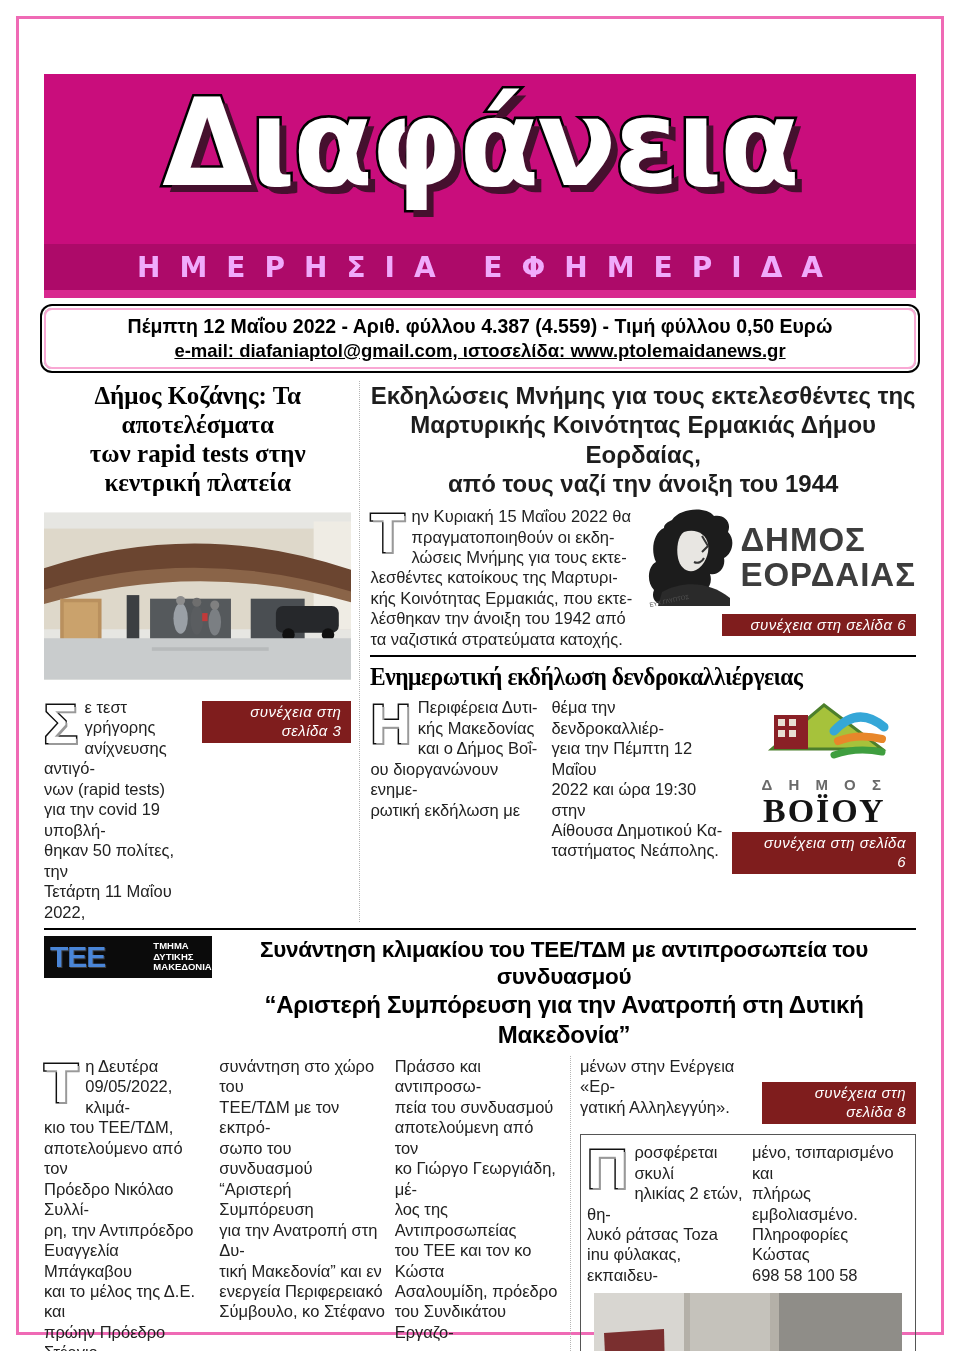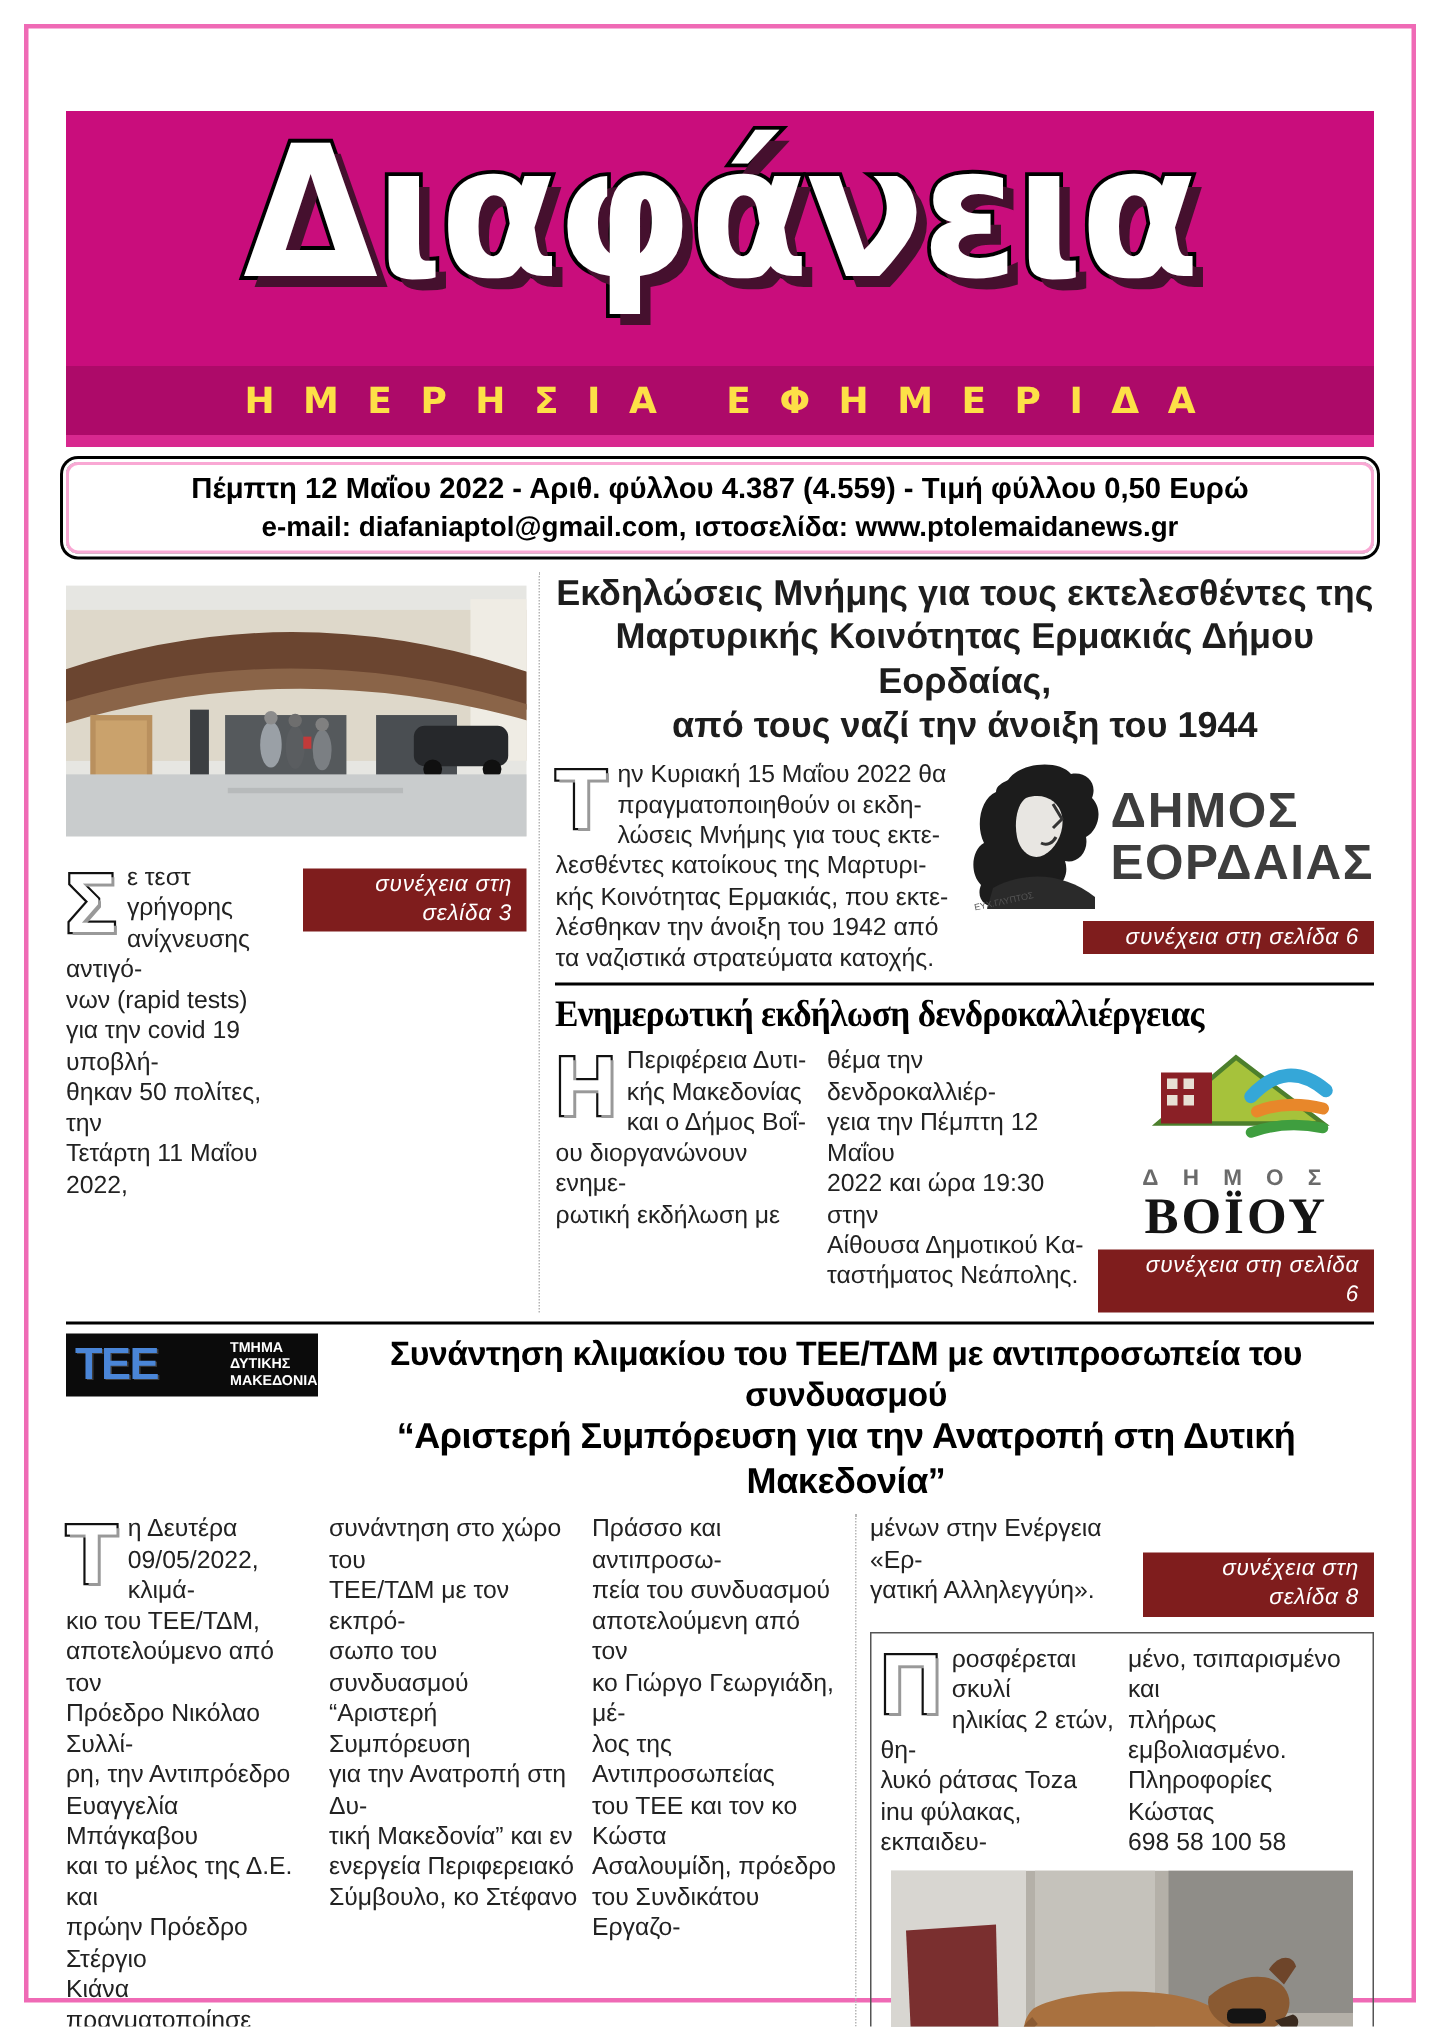--- a/index.html
+++ b/index.html
@@ -7,29 +7,29 @@
   .frame{position:absolute;inset:16px;border:3px solid #ef6ab5;pointer-events:none;}
   .content{position:absolute;left:44px;top:74px;width:872px;}
 
   
   .masthead{background:#c90d7c;height:224px;position:relative;text-align:center;}
   .masthead-title{font-family:"DejaVu Sans",sans-serif;font-weight:bold;font-size:116px;line-height:1.08;
     color:#fff;-webkit-text-stroke:5px #000;paint-order:stroke fill;letter-spacing:-2px;
     text-shadow:7px 7px 0 #45102e;display:inline-block;transform:scaleY(1.05);margin-top:6px;}
   .masthead-strip{position:absolute;left:0;right:0;bottom:8px;height:46px;background:#ad0a69;
     display:flex;align-items:center;justify-content:center;}
-  .masthead-sub{color:#fde047;font-weight:bold;font-size:24px;letter-spacing:19px;text-indent:19px;
+  .masthead-sub{color:#f0abfc;font-weight:bold;font-size:28px;letter-spacing:19px;text-indent:19px;
     font-family:"DejaVu Sans",sans-serif;}
   .masthead-bottomline{position:absolute;left:0;right:0;bottom:0;height:8px;background:#d8288f;}
 
   
   .infobox{margin-top:10px;border:2px solid #f9a8d4;border-radius:8px;box-shadow:0 0 0 2px #fff,0 0 0 4px #000;
     padding:5px 8px;text-align:center;}
   .infobox .l1{font-weight:bold;font-size:19.5px;}
-  .infobox .l2{font-weight:bold;font-size:18.5px;margin-top:2px;}
+  .infobox .l2{font-weight:bold;font-size:18.5px;margin-top:2px;text-decoration:underline;}
 
   
   .pre{white-space:pre-line;}
   .body-text{font-size:16.5px;line-height:1.24;color:#222;}
   .dropcap{float:left;font-weight:bold;font-size:56px;line-height:.8;color:#fff;
     -webkit-text-stroke:3px #111;paint-order:stroke fill;margin:5px 7px 0 0;
     text-shadow:2px 2px 0 #999;}
   .badge{display:inline-block;background:#7f1d1d;color:#fff;font-style:italic;font-size:15px;
     padding:2px 10px 3px 28px;letter-spacing:.5px;}
   .badge-row{text-align:right;margin-top:4px;}
@@ -99,20 +99,22 @@
   </div>
 
   <div class="infobox">
     <div class="l1">Πέμπτη 12 Μαΐου 2022 - Αριθ. φύλλου 4.387 (4.559) - Τιμή φύλλου 0,50 Ευρώ</div>
     <div class="l2">e-mail: diafaniaptol@gmail.com, ιστοσελίδα: www.ptolemaidanews.gr</div>
   </div>
 
   <div class="row1">
 
     <div class="col-left dotted-r">
+      <h2 class="kozani-h pre">Δήμος Κοζάνης: Τα αποτελέσματα
+των rapid tests στην κεντρική πλατεία</h2>
       <svg class="photo" width="342" height="186" viewBox="0 0 342 186">
         <rect width="342" height="186" fill="#e6e6e2"></rect>
         <rect y="18" width="342" height="112" fill="#ded8ca"></rect>
         <rect x="300" y="10" width="42" height="120" fill="#efece4"></rect>
         <path d="M0,62 Q170,6 342,64 L342,92 Q170,40 0,92 Z" fill="#6b4530"></path>
         <path d="M0,86 Q170,36 342,88 L342,100 Q170,52 0,102 Z" fill="#8a6448"></path>
         <rect x="18" y="96" width="46" height="68" fill="#b9905e"></rect>
         <rect x="22" y="100" width="38" height="60" fill="#caa26c"></rect>
         <rect x="92" y="92" width="14" height="60" fill="#3c3f42"></rect>
         <rect x="118" y="96" width="90" height="52" fill="#55595c"></rect>

